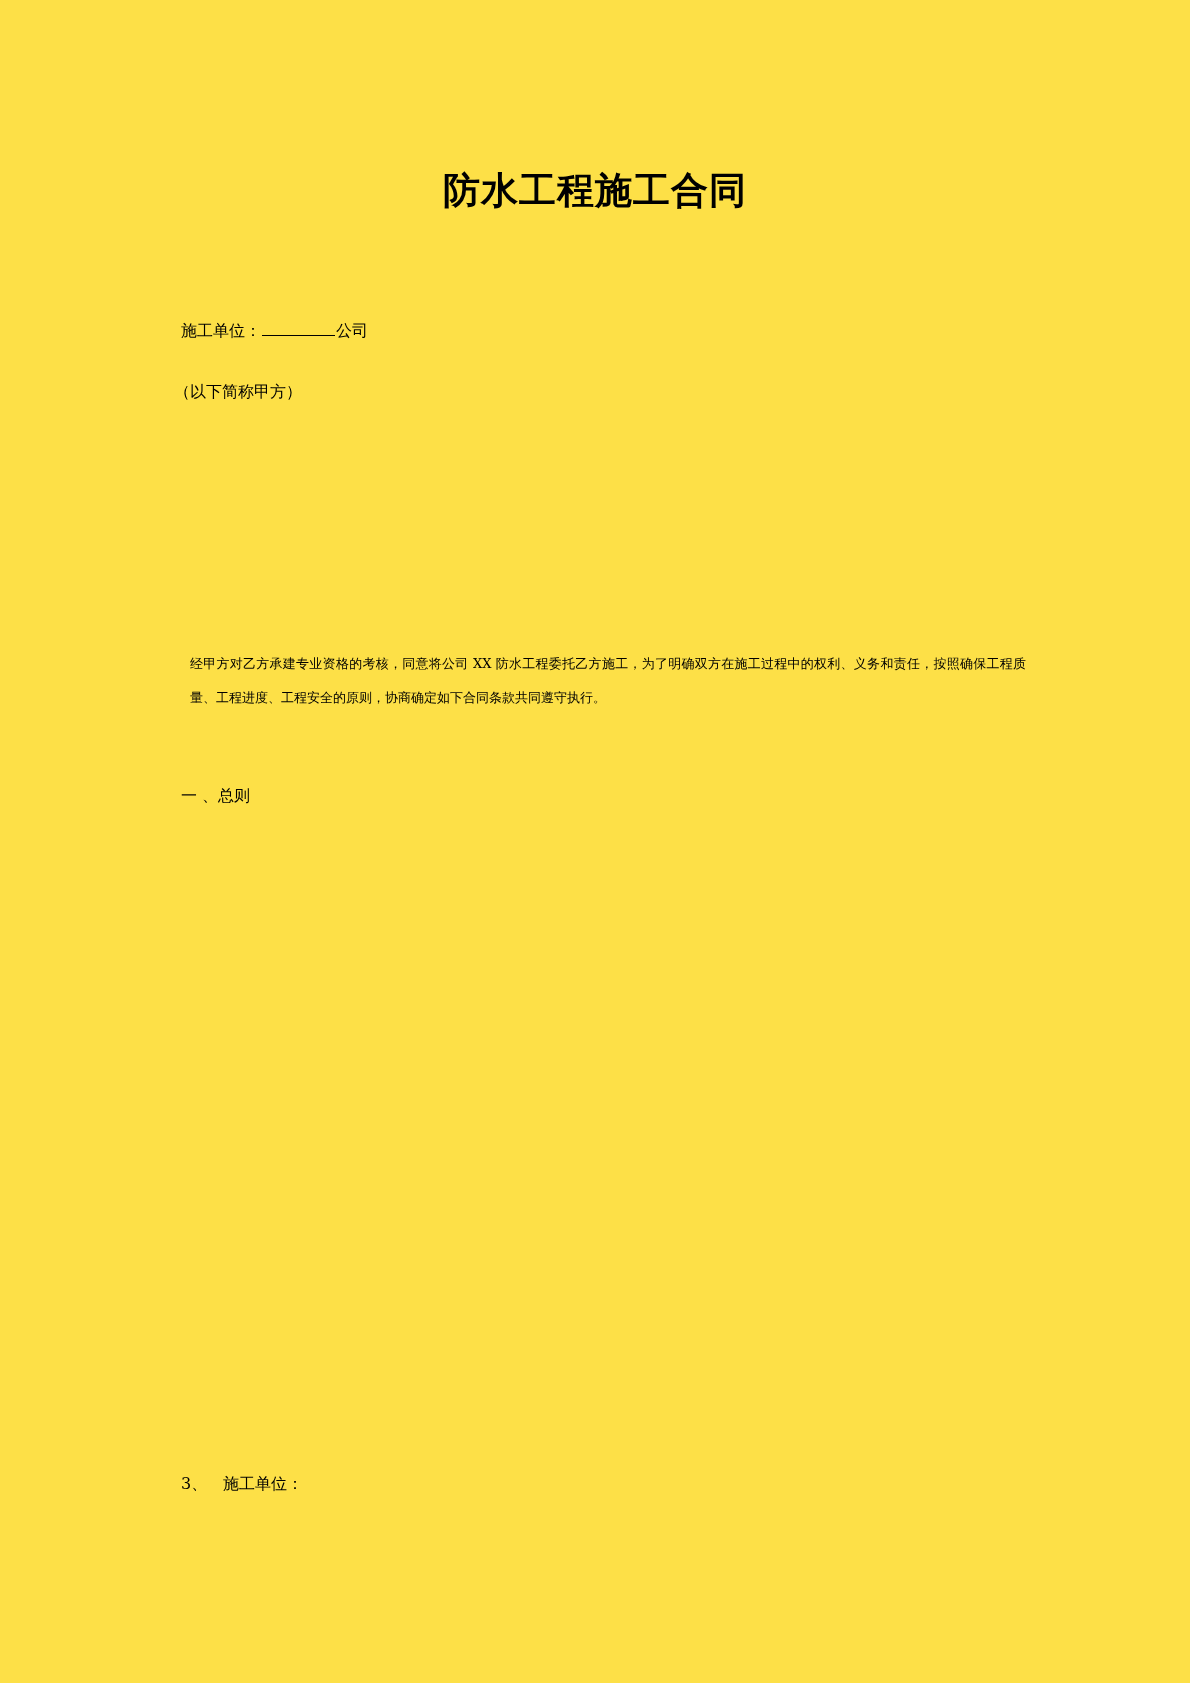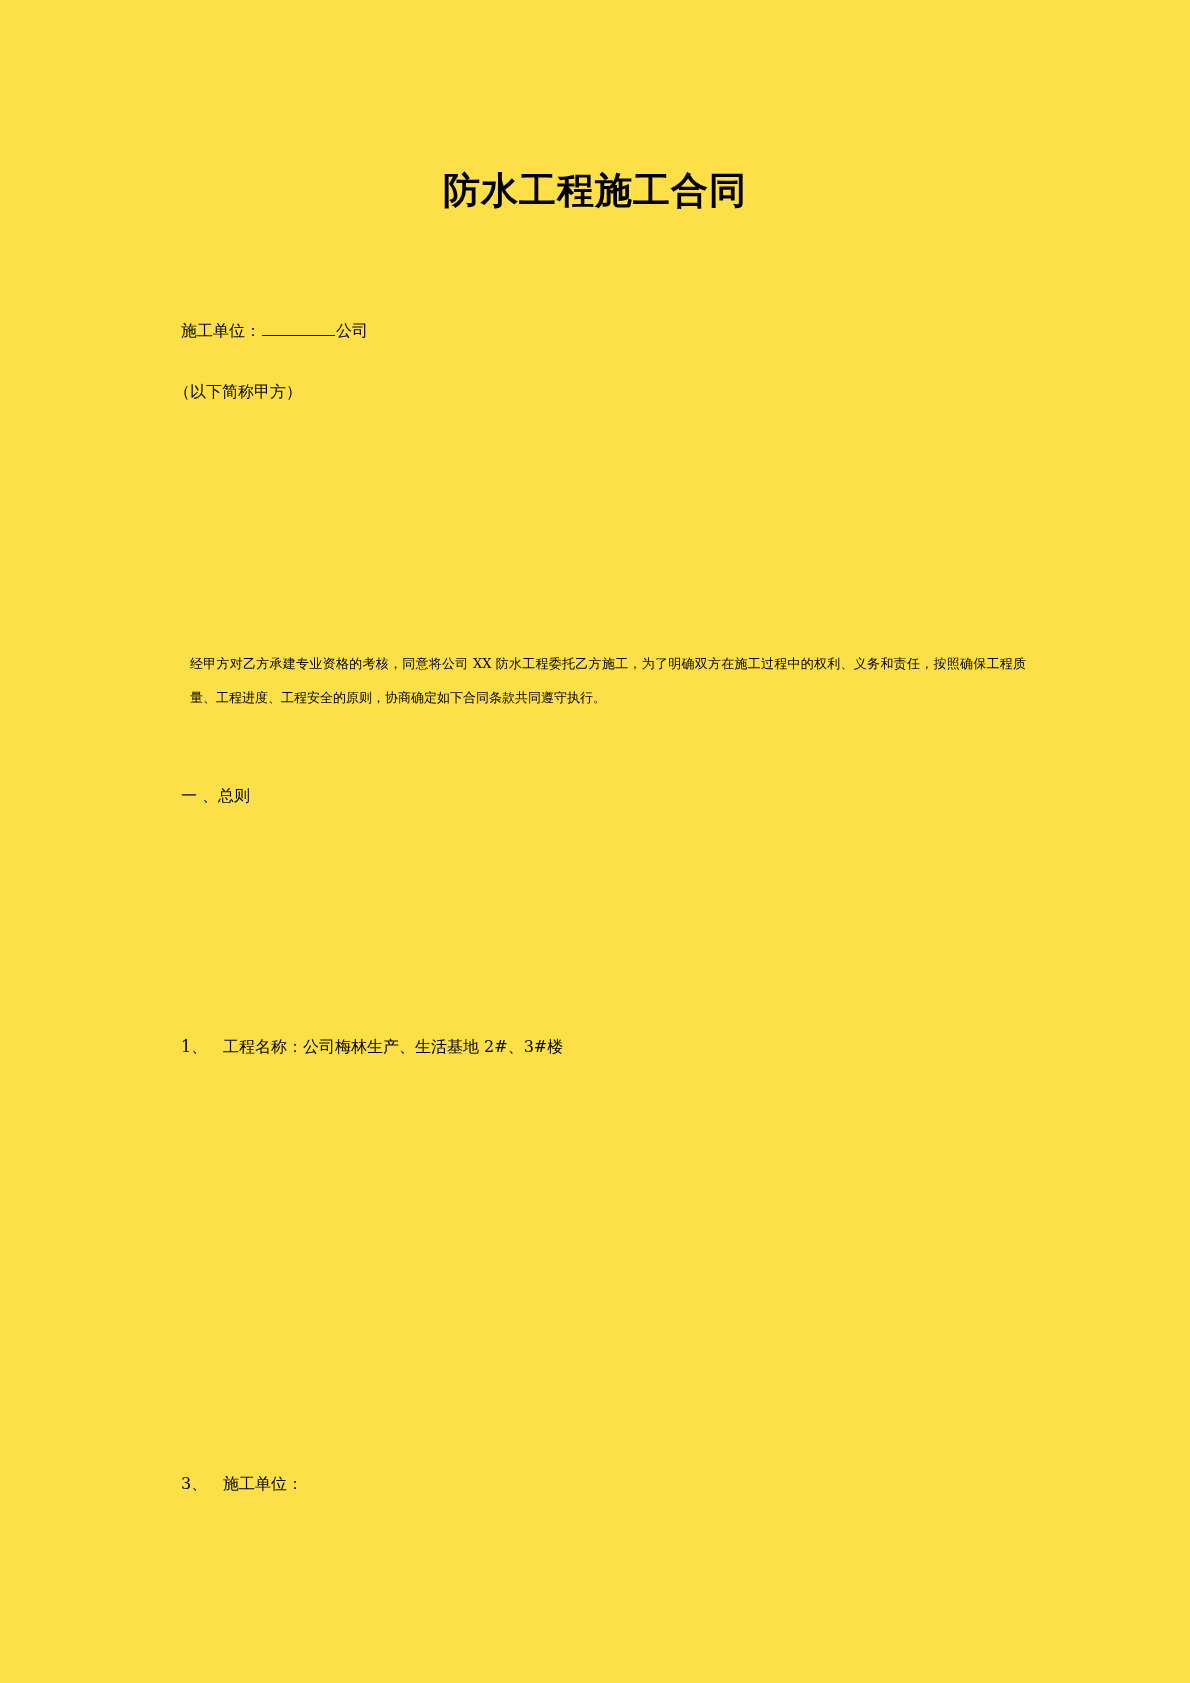--- a/index.html
+++ b/index.html
@@ -77,22 +77,19 @@
     <span>施工单位：</span><span class="blank"></span><span>公司</span>
   </p>
 
   <p class="line" style="top:379px; left:174px;">（以下简称甲方）</p>
 
 
   <p class="para">经甲方对乙方承建专业资格的考核，同意将公司 XX 防水工程委托乙方施工，为了明确双方在施工过程中的权利、义务和责任，按照确保工程质量、工程进度、工程安全的原则，协商确定如下合同条款共同遵守执行。</p>
 
   <p class="line" style="top:783px;text-align:right;">一 、总则</p>
 
-  <p class="line" style="top:1034px;">
-    <span class="num">1、</span><span>工程名称：公司梅林生产、生活基地 2#、3#楼</span>
-  </p>
 
 
   <p class="line" style="top:1471px;">
     <span class="num">3、</span><span>施工单位：</span>
   </p>
 
 </div>
 
 </body></html>

